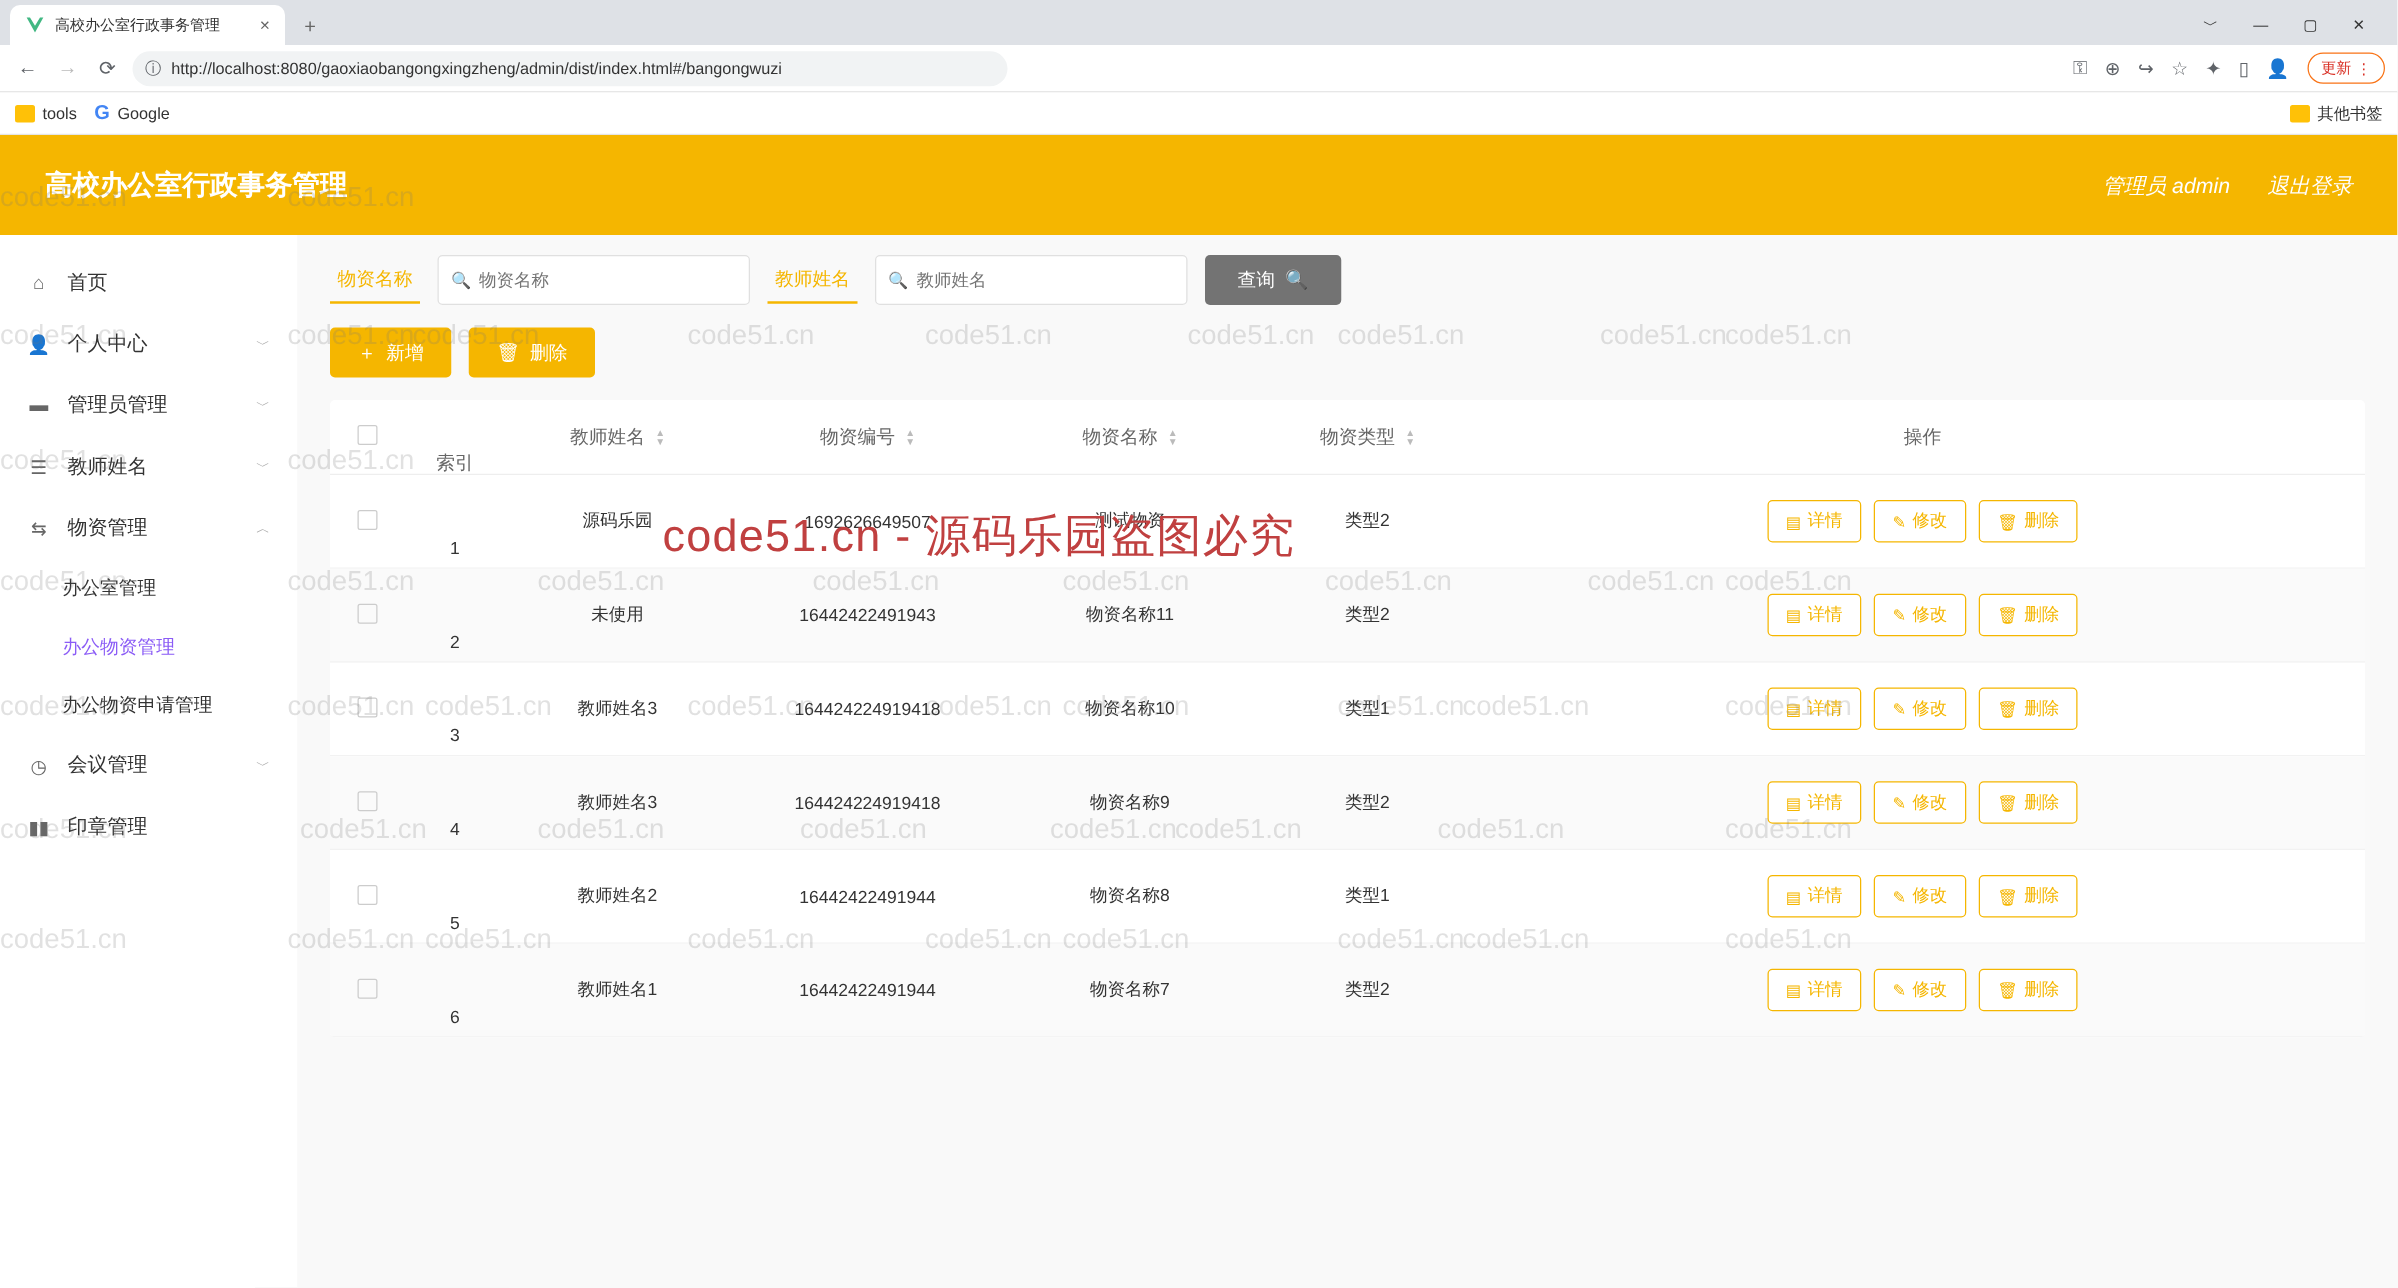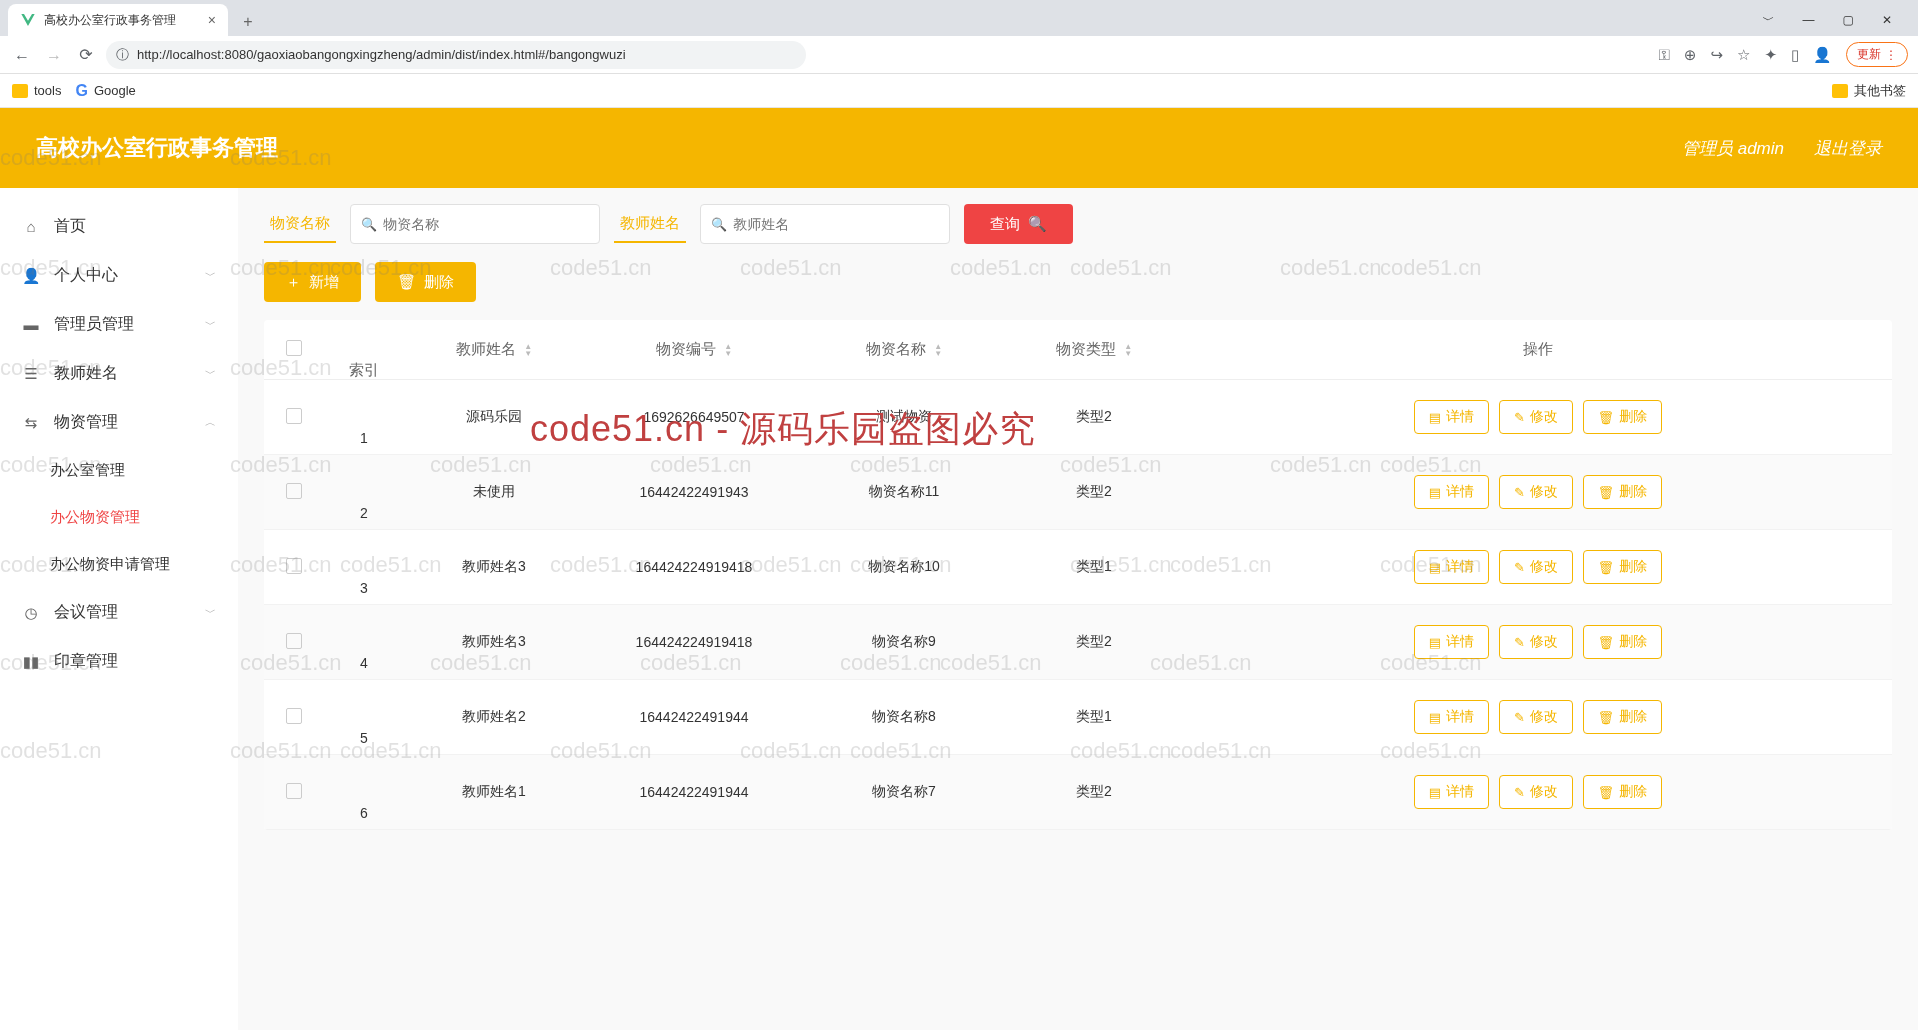--- a/index.html
+++ b/index.html
@@ -36,32 +36,32 @@
 .header-right span { cursor: pointer; }
 
 
 .layout { display: flex; height: calc(1030px - 36px - 38px - 34px - 80px); }
 .sidebar { width: 238px; background: #fff; padding: 14px 0; overflow-y: auto; }
 .menu-item { display: flex; align-items: center; padding: 14px 22px; color: #333; cursor: pointer; font-size: 16px; gap: 14px; }
 .menu-item .arrow { margin-left: auto; font-size: 11px; color: #aaa; }
 .menu-item .arrow.open { transform: rotate(0deg); }
 .submenu { }
 .submenu .menu-item { padding-left: 50px; font-size: 15px; }
-.submenu .menu-item.active { color: #ef4444; }
+.submenu .menu-item.active { color: #8b5cf6; }
 .menu-icon { width: 18px; text-align: center; color: #666; font-size: 15px; }
 
 .content { flex: 1; padding: 16px 26px; overflow-y: auto; background: #f9f9f9; }
 
 
 .search-row { display: flex; align-items: center; gap: 14px; margin-bottom: 18px; }
 .search-label { color: #f5b600; font-size: 15px; padding: 8px 6px; border-bottom: 2px solid #f5b600; }
 .search-input { width: 250px; height: 40px; border: 1px solid #e0e0e0; border-radius: 4px; padding: 0 10px; display: flex; align-items: center; gap: 6px; background: #fff; }
 .search-input .q { color: #bbb; font-size: 13px; }
 .search-input input { border: none; outline: none; flex: 1; font-size: 14px; }
-.query-btn { background: #ef4444; color: #fff; border: none; height: 40px; padding: 0 26px; border-radius: 4px; font-size: 15px; display: flex; align-items: center; gap: 8px; cursor: pointer; }
+.query-btn { background: #737373; color: #fff; border: none; height: 40px; padding: 0 26px; border-radius: 4px; font-size: 15px; display: flex; align-items: center; gap: 8px; cursor: pointer; }
 
 
 .action-row { display: flex; gap: 14px; margin-bottom: 18px; }
 .btn { height: 40px; padding: 0 22px; border: none; border-radius: 4px; font-size: 15px; display: flex; align-items: center; gap: 8px; cursor: pointer; color: #fff; background: #f5b600; }
 
 
 .table-wrap { background: #fff; border-radius: 4px; overflow: hidden; }
 .thead { display: flex; align-items: center; height: 60px; border-bottom: 1px solid #eee; color: #666; font-weight: 500; font-size: 15px; }
 .tr { display: flex; align-items: center; height: 75px; border-bottom: 1px solid #f2f2f2; }
 .tr:nth-child(even) { background: #fafafa; }

